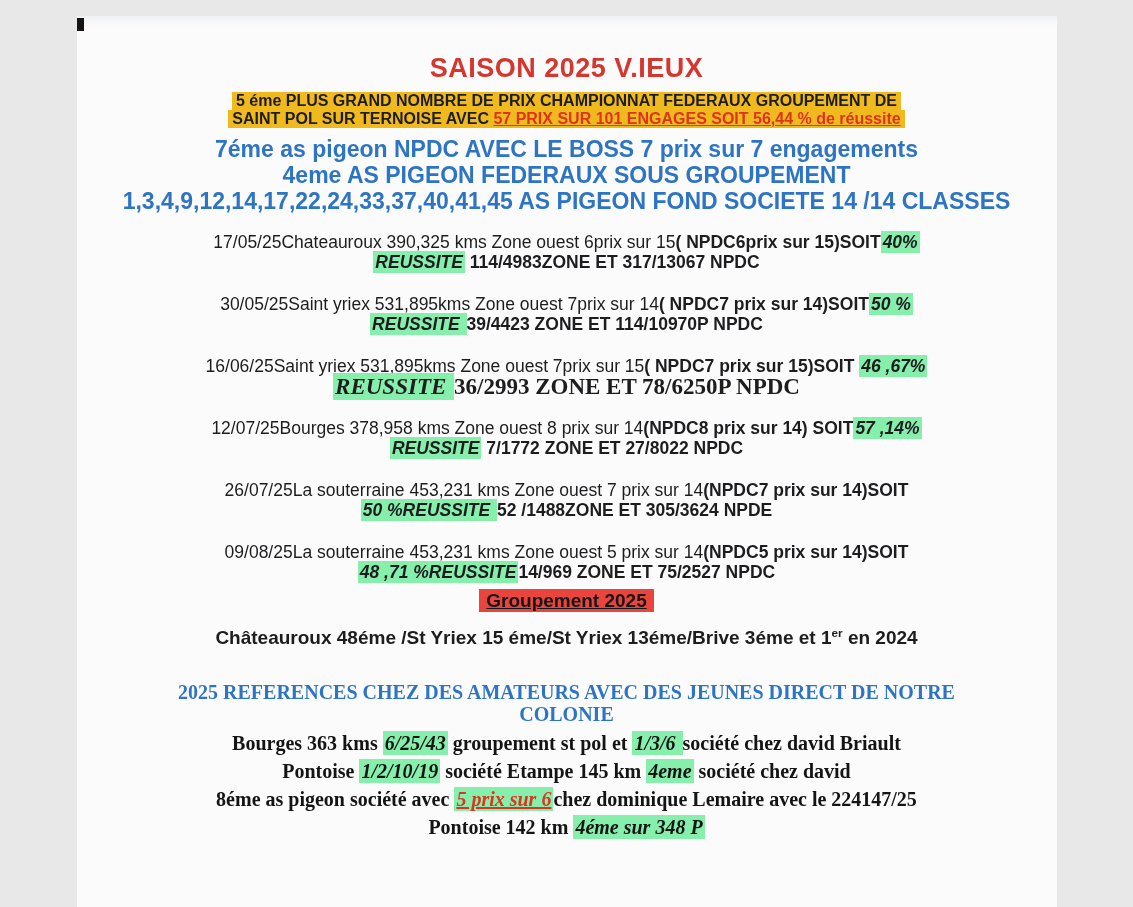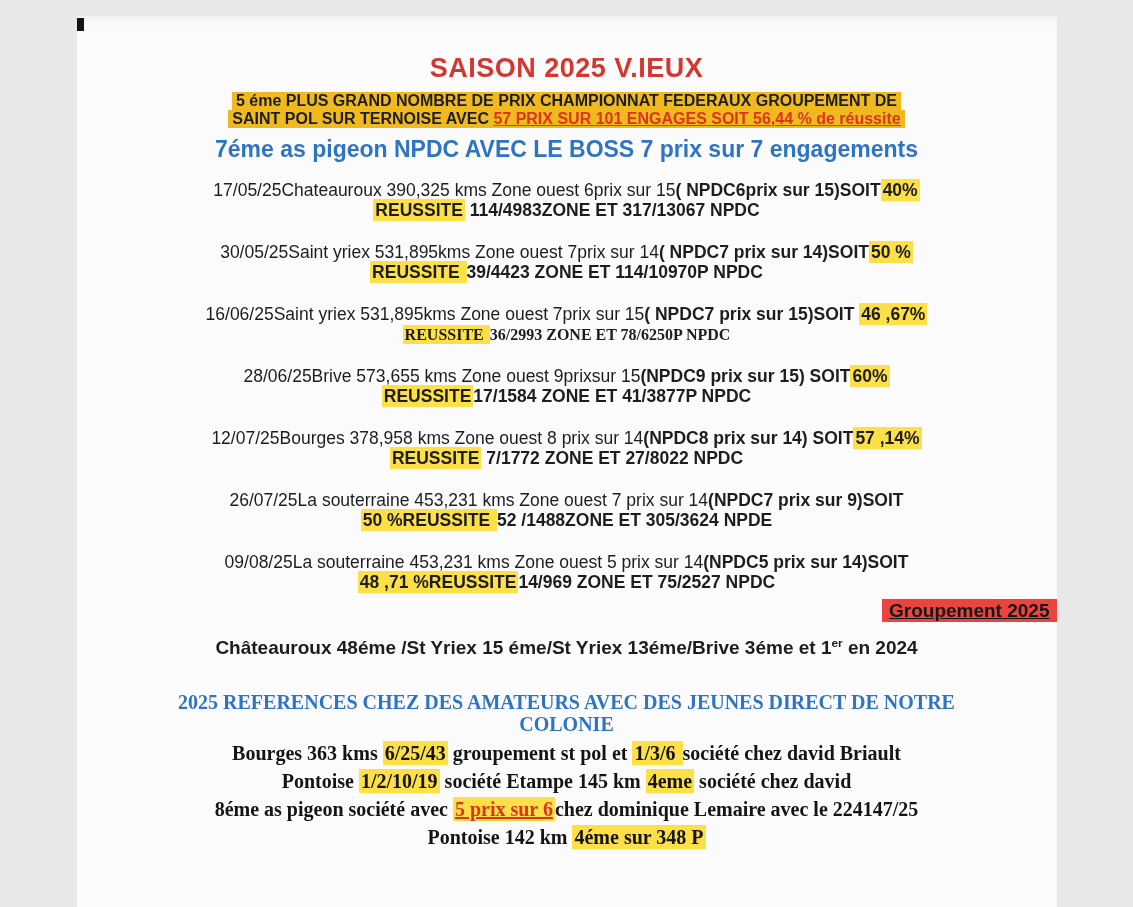--- a/index.html
+++ b/index.html
@@ -30,31 +30,31 @@
   .intro p{
     margin:9px 0 0 0;
     color:#2e74c4;font-weight:bold;font-size:23px;line-height:17px;
   }
   .intro p:first-child{margin-top:13px;}
 
   .results{margin-top:2px;}
   .entry{margin-top:23px;}
   .entry p{margin:0;font-size:17.5px;line-height:19.5px;}
   .entry .l2{font-weight:bold;}
-  .entry .l2.serif{font-family:"Liberation Serif",serif;font-size:16px;}
+  .entry .l2.serif{font-family:"Liberation Serif",serif;font-size:23px;}
 
   .seg{white-space:pre-wrap;}
   .seg.b{font-weight:bold;}
-  .seg.hl{background:#fde047;padding:1px 2px;}
+  .seg.hl{background:#86efac;padding:1px 2px;font-style:italic;}
   .seg.red{color:#dd3420;}
   .seg.u{text-decoration:underline;}
   .seg.sup{vertical-align:super;font-size:0.62em;}
 
   .groupement{margin-top:9px;}
-  .groupement-title{margin:0;font-size:19px;line-height:20px;text-align:right;}
+  .groupement-title{margin:0;font-size:19px;line-height:20px;}
   .groupement-title .redhl{
     background:#e9453e;color:#161616;font-weight:bold;
     text-decoration:underline;padding:1px 7px;
   }
   .groupement p.gline{margin:12px 0 0 0;font-weight:bold;font-size:19px;line-height:20px;}
 
   .references{margin-top:33px;}
   .ref-header{
     margin:0;color:#2e74c4;font-family:"Liberation Serif",serif;
     font-weight:bold;font-size:20px;line-height:22px;
@@ -73,45 +73,43 @@
 
   <h1 class="title">SAISON 2025 V.IEUX</h1>
 
   <div class="banner">
     <span class="yline"><span class="seg">5 éme PLUS GRAND NOMBRE DE PRIX CHAMPIONNAT FEDERAUX GROUPEMENT DE</span></span><br>
     <span class="yline"><span class="seg">SAINT POL SUR TERNOISE AVEC </span><span class="seg red u">57 PRIX SUR 101 ENGAGES SOIT 56,44 % de réussite</span></span>
   </div>
 
   <div class="intro">
     <p>7éme as pigeon NPDC AVEC LE BOSS 7 prix sur 7 engagements</p>
+    <p>4eme AS PIGEON FEDERAUX SOUS GROUPEMENT</p>
+    <p>1,3,4,9,12,14,17,22,24,33,37,40,41,45 AS PIGEON FOND SOCIETE 14 /14 CLASSES</p>
   </div>
 
   <div class="results">
     <div class="entry">
       <p class="l1"><span class="seg">17/05/25Chateauroux 390,325 kms Zone ouest 6prix sur 15</span><span class="seg b">( NPDC6prix sur 15)SOIT</span><span class="seg b hl">40%</span></p>
       <p class="l2"><span class="seg hl">REUSSITE</span><span class="seg"> 114/4983ZONE ET 317/13067 NPDC</span></p>
     </div>
     <div class="entry">
       <p class="l1"><span class="seg">30/05/25Saint yriex 531,895kms Zone ouest 7prix sur 14</span><span class="seg b">( NPDC7 prix sur 14)SOIT</span><span class="seg b hl">50 %</span></p>
       <p class="l2"><span class="seg hl">REUSSITE </span><span class="seg">39/4423 ZONE ET 114/10970P NPDC</span></p>
     </div>
     <div class="entry">
       <p class="l1"><span class="seg">16/06/25Saint yriex 531,895kms Zone ouest 7prix sur 15</span><span class="seg b">( NPDC7 prix sur 15)SOIT </span><span class="seg b hl">46 ,67%</span></p>
       <p class="l2 serif"><span class="seg hl">REUSSITE </span><span class="seg">36/2993 ZONE ET 78/6250P NPDC</span></p>
     </div>
     <div class="entry">
-      <p class="l1"><span class="seg">28/06/25Brive 573,655 kms Zone ouest 9prixsur 15</span><span class="seg b">(NPDC9 prix sur 15) SOIT</span><span class="seg b hl">60%</span></p>
-      <p class="l2"><span class="seg hl">REUSSITE</span><span class="seg">17/1584 ZONE ET 41/3877P NPDC</span></p>
-    </div>
-    <div class="entry">
       <p class="l1"><span class="seg">12/07/25Bourges 378,958 kms Zone ouest 8 prix sur 14</span><span class="seg b">(NPDC8 prix sur 14) SOIT</span><span class="seg b hl">57 ,14%</span></p>
       <p class="l2"><span class="seg hl">REUSSITE</span><span class="seg"> 7/1772 ZONE ET 27/8022 NPDC</span></p>
     </div>
     <div class="entry">
-      <p class="l1"><span class="seg">26/07/25La souterraine 453,231 kms Zone ouest 7 prix sur 14</span><span class="seg b">(NPDC7 prix sur 9)SOIT</span></p>
+      <p class="l1"><span class="seg">26/07/25La souterraine 453,231 kms Zone ouest 7 prix sur 14</span><span class="seg b">(NPDC7 prix sur 14)SOIT</span></p>
       <p class="l2"><span class="seg hl">50 %REUSSITE </span><span class="seg">52 /1488ZONE ET 305/3624 NPDE</span></p>
     </div>
     <div class="entry">
       <p class="l1"><span class="seg">09/08/25La souterraine 453,231 kms Zone ouest 5 prix sur 14</span><span class="seg b">(NPDC5 prix sur 14)SOIT</span></p>
       <p class="l2"><span class="seg hl">48 ,71 %REUSSITE</span><span class="seg">14/969 ZONE ET 75/2527 NPDC</span></p>
     </div>
   </div>
 
   <div class="groupement">
     <p class="groupement-title"><span class="redhl">Groupement 2025</span></p>

